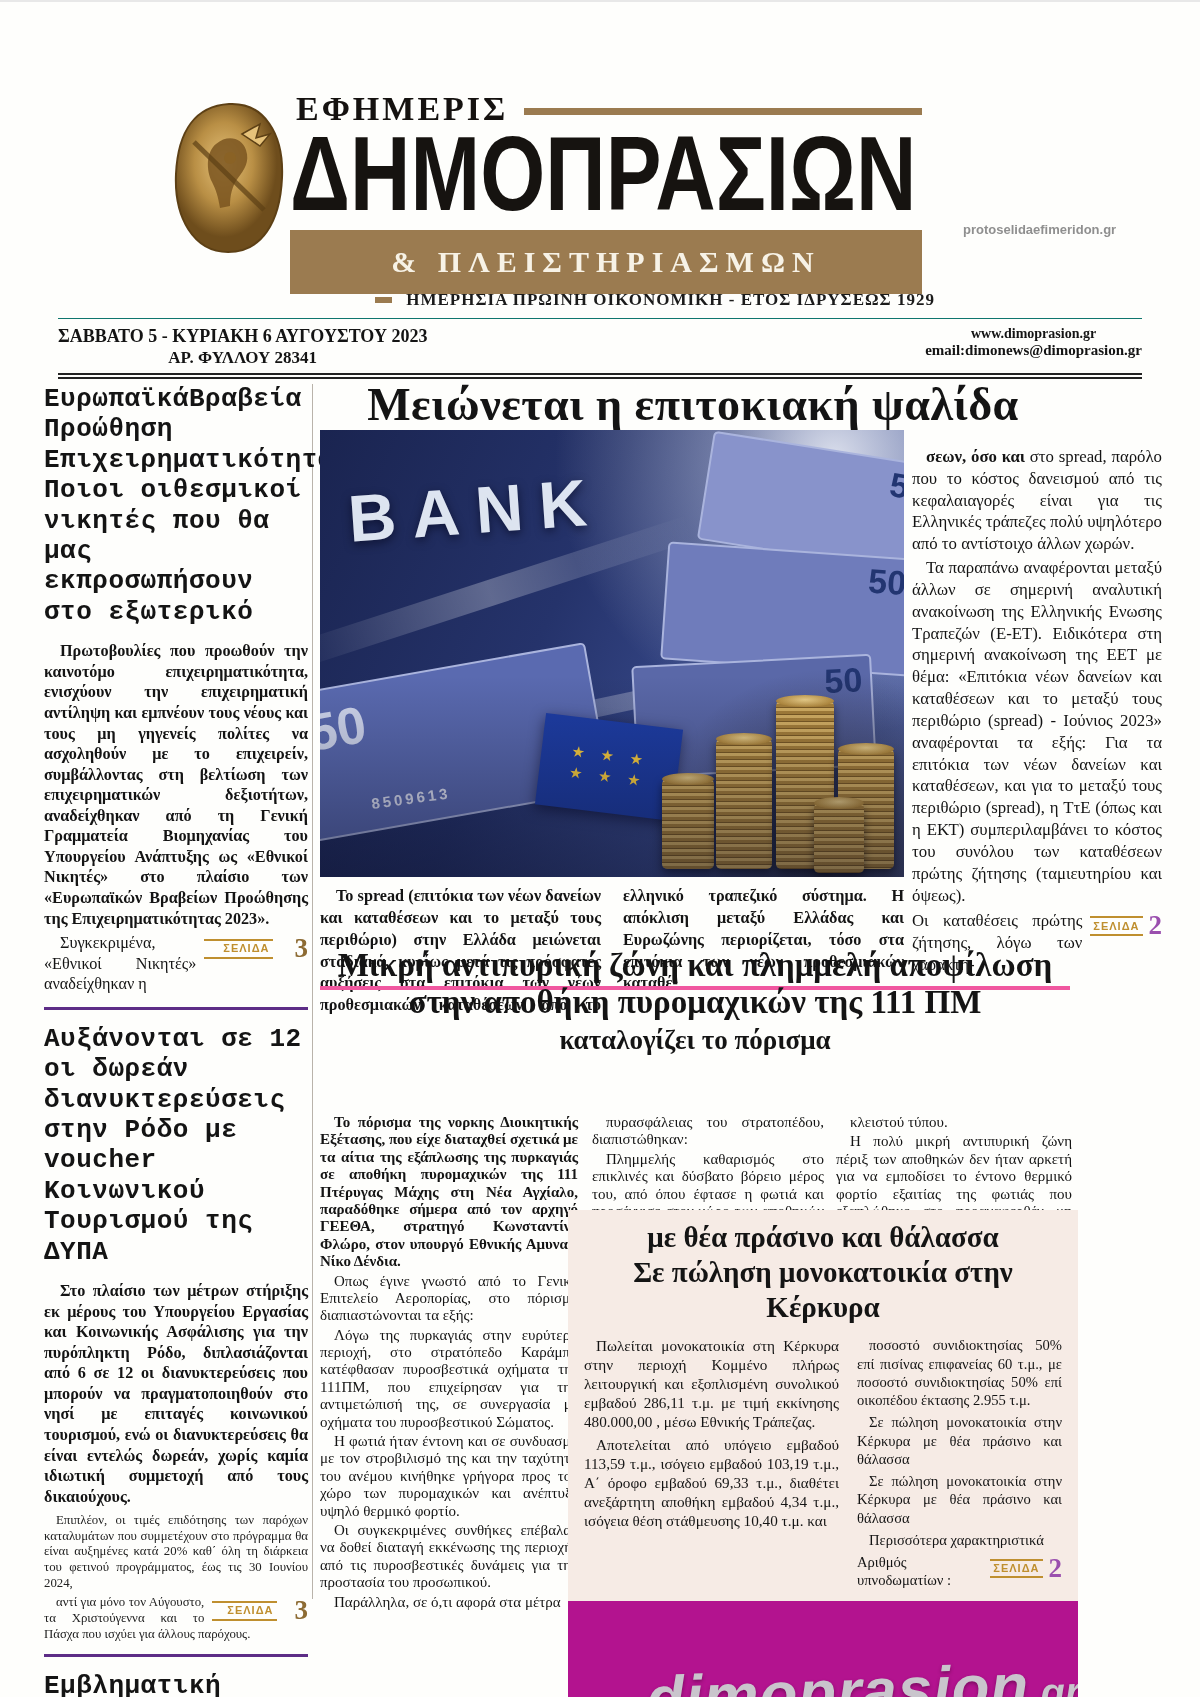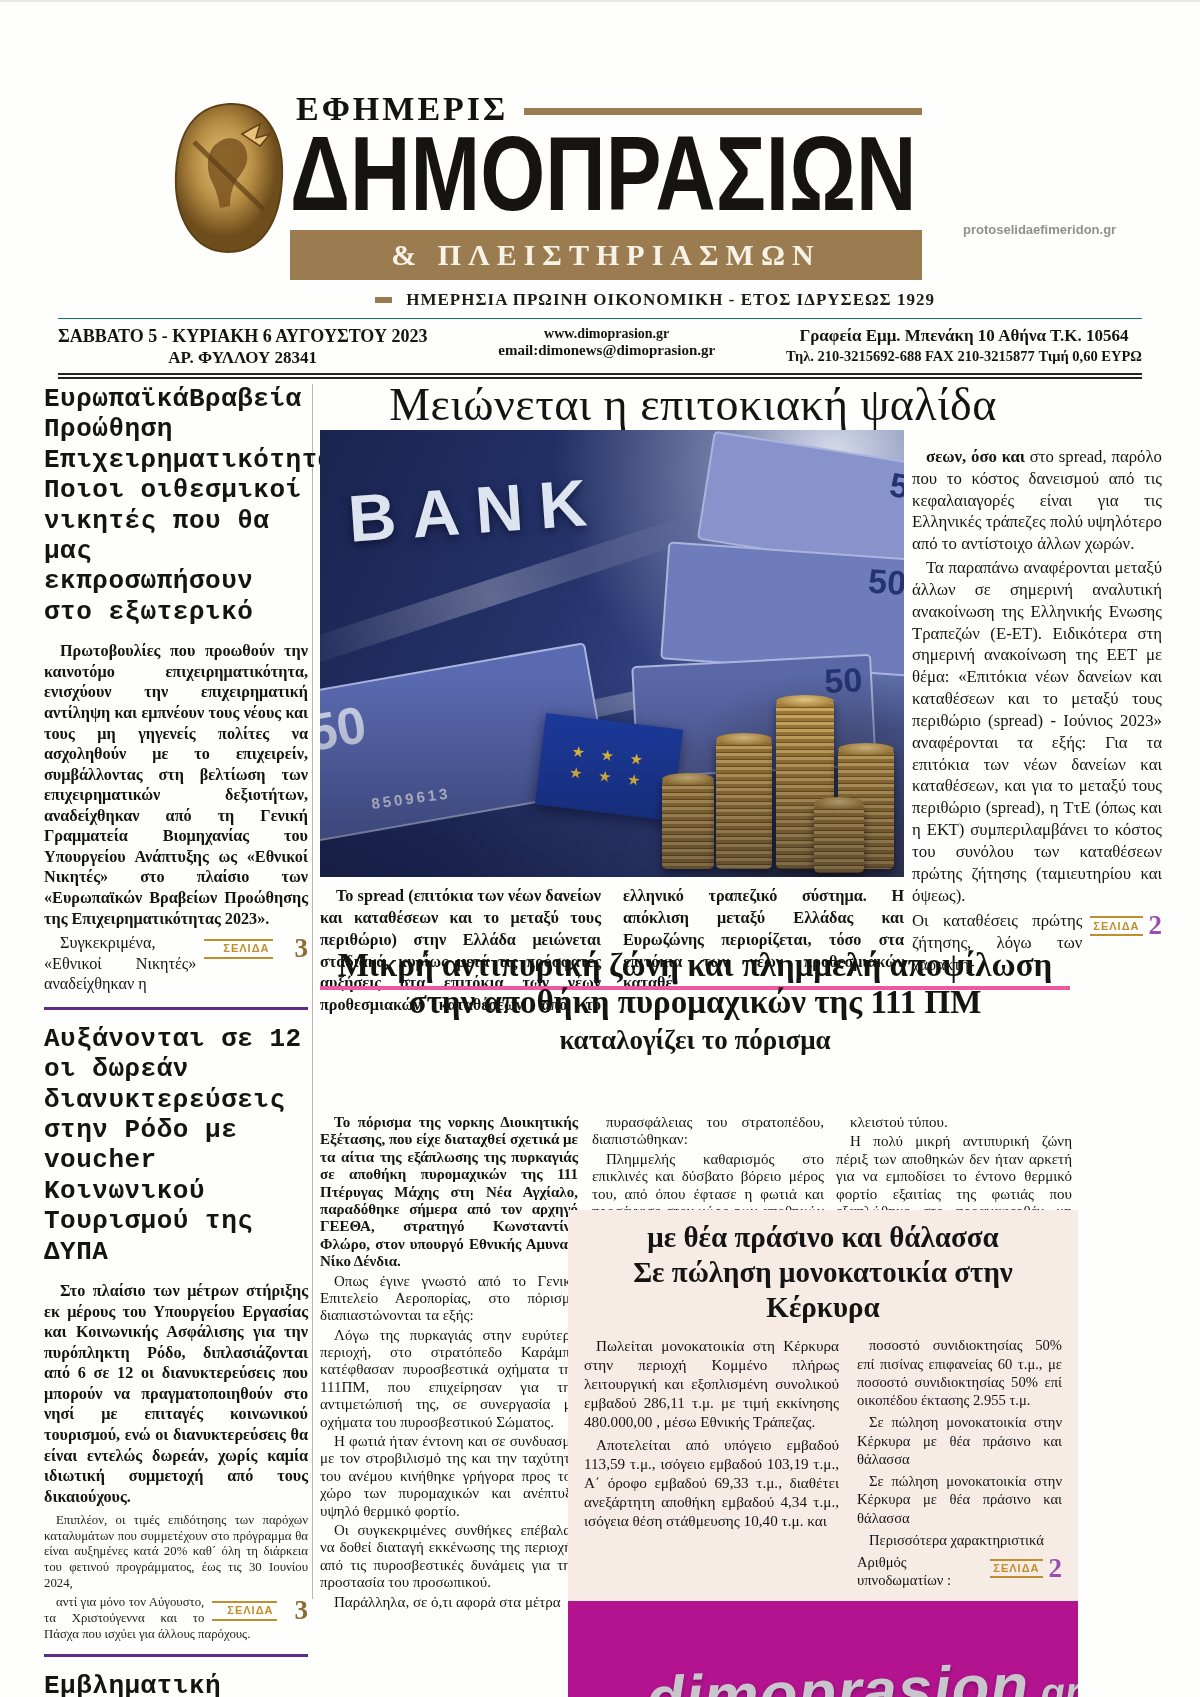--- a/index.html
+++ b/index.html
@@ -8,21 +8,21 @@
   .page { position:relative; width:1200px; height:1697px; margin:2px auto; background:#fefefc; overflow:hidden; }
 
   
   .coin { position:absolute; left:172px; top:98px; width:114px; height:156px; }
   .kicker-row { position:absolute; left:296px; top:88px; width:626px; display:flex; align-items:center; }
   .kicker { font-size:34px; font-weight:bold; letter-spacing:3px; color:#151210; }
   .kicker-rule { flex:1; height:7px; background:#9b7b50; margin-left:16px; margin-top:4px; }
   .mast-title { position:absolute; left:290px; top:112px; width:632px; font-family:"Liberation Sans","DejaVu Sans",sans-serif;
     font-weight:bold; font-size:82px; letter-spacing:0px; color:#161310; white-space:nowrap;
     transform:scale(1.02,1.28); transform-origin:top left; }
-  .mast-band { position:absolute; left:290px; top:228px; width:632px; height:50px; background:#9b7b50;
+  .mast-band { position:absolute; left:290px; top:228px; width:632px; height:64px; background:#9b7b50;
     color:#f7f2e6; display:flex; align-items:center; justify-content:center;
     font-size:30px; font-weight:bold; letter-spacing:7px; }
   .tagline-row { position:absolute; left:375px; top:288px; width:560px; display:flex; align-items:center; }
   .tagline-rule { width:108px; height:6px; background:#9b7b50; margin-right:14px; }
   .tagline { font-size:17px; font-weight:bold; letter-spacing:1px; white-space:nowrap; color:#1b1b1b; }
   .watermark { position:absolute; left:963px; top:220px; font-family:"Liberation Sans",sans-serif;
     font-size:13px; font-weight:bold; color:#8f8f8f; }
 
   
   .dateline { position:absolute; left:58px; top:316px; width:1084px; border-top:1px solid #0f766e;
@@ -53,21 +53,21 @@
   .selida { float:right; display:inline-flex; align-items:center; gap:6px; margin:2px 0 0 8px; }
   .selida-label { font-family:"Liberation Sans",sans-serif; font-size:11px; font-weight:bold; color:#bf8f2f;
     letter-spacing:1px; border-top:2px solid #bf8f2f; border-bottom:2px solid #bf8f2f; padding:1px 3px; }
   .selida-num { font-size:27px; font-weight:bold; line-height:1; }
   .num-brown { color:#8d6b33; }
   .num-purple { color:#9a4fae; }
   .badge-thumb { width:14px; height:20px; background:#d8d4d0; border:1px solid #9a9a9a; display:inline-block; }
 
   
   .main-head { position:absolute; left:322px; top:376px; width:742px; text-align:center;
-    font-size:46px; font-weight:normal; letter-spacing:0.5px; white-space:nowrap; }
+    font-size:46px; font-weight:bold; letter-spacing:0.5px; white-space:nowrap; }
 
   .photo { position:absolute; left:320px; top:428px; width:584px; height:447px; overflow:hidden;
     background:linear-gradient(115deg,#1a2450 0%,#25336b 40%,#3a4c8e 70%,#5a6aa8 100%); }
   .photo .lightcorner { position:absolute; inset:0;
     background:radial-gradient(circle at 88% 6%, rgba(235,238,246,.9) 0%, rgba(235,238,246,.35) 18%, transparent 42%); }
   .bank-text { position:absolute; left:28px; top:42px; font-family:"Liberation Sans",sans-serif;
     font-size:66px; font-weight:bold; letter-spacing:16px; color:rgba(232,239,250,.95);
     transform:rotate(-4deg); text-shadow:0 3px 10px rgba(0,0,20,.55); }
   .streak { position:absolute; background:linear-gradient(90deg,transparent,rgba(255,255,255,.28),transparent); }
   .s1 { left:-40px; top:150px; width:420px; height:26px; transform:rotate(-18deg); }
@@ -168,24 +168,20 @@
 
   <div class="dateline">
     <div class="dl-block">
       <div class="dl-date">ΣΑΒΒΑΤΟ 5  -  ΚΥΡΙΑΚΗ  6  ΑΥΓΟΥΣΤΟΥ  2023</div>
       <div class="dl-issue">ΑΡ. ΦΥΛΛΟΥ  28341</div>
     </div>
     <div class="dl-block">
       <div class="dl-site">www.dimoprasion.gr</div>
       <div class="dl-mail">email:dimonews@dimoprasion.gr</div>
     </div>
-    <div class="dl-block">
-      <div class="dl-addr">Γραφεία Εμμ. Μπενάκη 10 Αθήνα Τ.Κ. 10564</div>
-      <div class="dl-tel">Τηλ.   210-3215692-688   FAX   210-3215877   Τιμή   0,60   ΕΥΡΩ</div>
-    </div>
   </div>
   <div class="dl-bottom-rule"></div>
 
   <div class="vrule"></div>
 
   <section class="left-col">
     <article>
       <h2 class="lc-head">ΕυρωπαϊκάΒραβεία Προώθηση Επιχειρηματικότητας: Ποιοι οιθεσμικοί νικητές που θα μας εκπροσωπήσουν στο εξωτερικό</h2>
       <p class="lc-body bold">Πρωτοβουλίες που προωθούν την καινοτόμο επιχειρηματικότητα, ενισχύουν την επιχειρηματική αντίληψη και εμπνέουν τους νέους και τους μη γηγενείς πολίτες να ασχοληθούν με το επιχειρείν, συμβάλλοντας στη βελτίωση των επιχειρηματικών δεξιοτήτων, αναδείχθηκαν από τη Γενική Γραμματεία Βιομηχανίας του Υπουργείου Ανάπτυξης ως «Εθνικοί Νικητές» στο πλαίσιο των «Ευρωπαϊκών Βραβείων Προώθησης της Επιχειρηματικότητας 2023».</p>
       <div class="lc-body p-badge">

